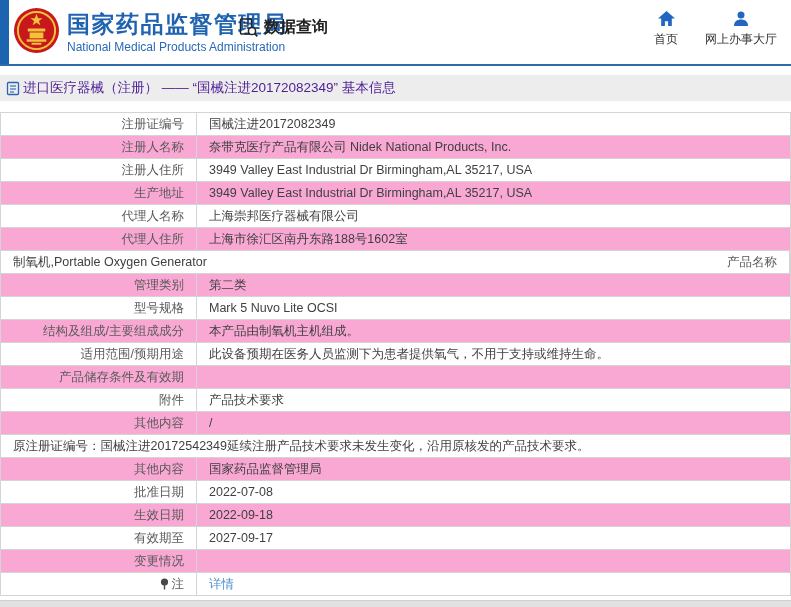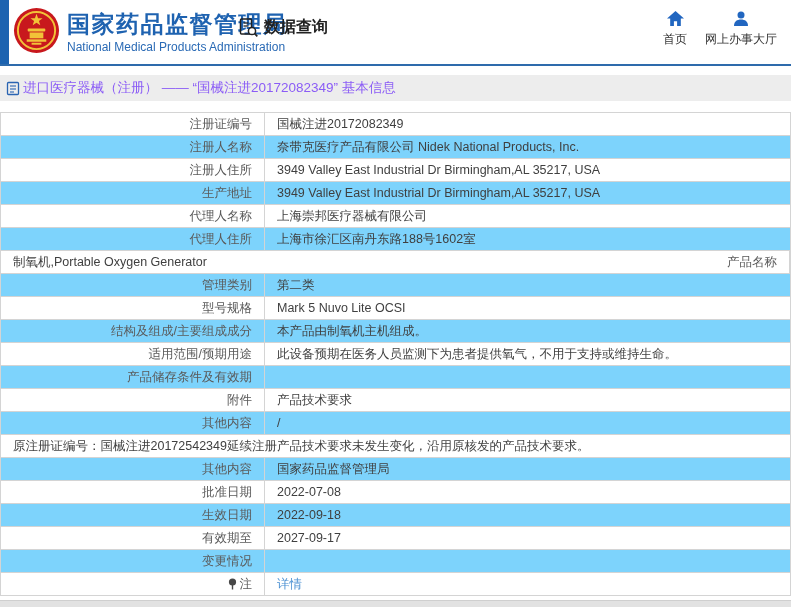--- a/index.html
+++ b/index.html
@@ -6,33 +6,33 @@
   html,body { width:791px; height:607px; background:#fff; font-family:"Liberation Sans","DejaVu Sans",sans-serif; position:relative; overflow:hidden; }
 
   
   .header { position:relative; height:64px; background:#fff; }
   .left-strip { position:absolute; left:0; top:0; width:9px; height:64px; background:#1c63b0; }
   .emblem { position:absolute; left:13px; top:7px; width:47px; height:47px; }
   .title-block { position:absolute; left:67px; top:11px; }
   .title-zh { font-size:23px; font-weight:bold; color:#1e62b0; letter-spacing:1.5px; line-height:26px; }
   .title-en { font-size:12px; color:#2a6ab5; margin-top:3px; }
   .data-query { position:absolute; left:238px; top:17px; display:flex; align-items:center; gap:5px; font-size:16px; font-weight:bold; color:#222; cursor:pointer; }
-  .top-nav { position:absolute; right:14px; top:11px; display:flex; gap:18px; }
+  .top-nav { position:absolute; right:14px; top:11px; display:flex; gap:27px; }
   .nav-item { display:flex; flex-direction:column; align-items:center; gap:5px; font-size:12px; color:#333; cursor:pointer; }
   .header-line { height:2px; background:#2e6bac; }
 
   
-  .breadcrumb { margin-top:9px; height:26px; background:#ededed; display:flex; align-items:center; padding-left:6px; gap:3px; font-size:13.5px; color:#8b5cf6; }
+  .breadcrumb { margin-top:9px; height:26px; background:#ededed; display:flex; align-items:center; padding-left:6px; gap:3px; font-size:13.5px; color:#4c1d95; }
 
   
   .info-table { margin-top:11px; border:1px solid #d4d4d4; border-bottom:none; }
   .row { display:flex; border-bottom:1px solid #d4d4d4; background:#fff; }
-  .row.alt { background:#7dd3fc; }
+  .row.alt { background:#f9a8d4; }
   .cell { font-size:12.5px; line-height:22px; min-height:22px; }
-  .cell.label { width:264px; padding-right:12px; text-align:right; border-right:1px solid #d4d4d4; color:#5a5a5a; flex:none; display:flex; justify-content:flex-end; align-items:center; gap:3px; }
+  .cell.label { width:196px; padding-right:12px; text-align:right; border-right:1px solid #d4d4d4; color:#5a5a5a; flex:none; display:flex; justify-content:flex-end; align-items:center; gap:3px; }
   .cell.value { flex:1; padding-left:12px; color:#3f3f3f; }
   .cell.value a { color:#4a90d2; text-decoration:none; }
   .note-pin { display:inline-block; }
 
   
   .footer-bar { position:absolute; left:0; bottom:0; width:791px; height:7px; background:#e2e2e2; border-top:1px solid #cfcfcf; }
 </style>
 </head>
 <body>
 

